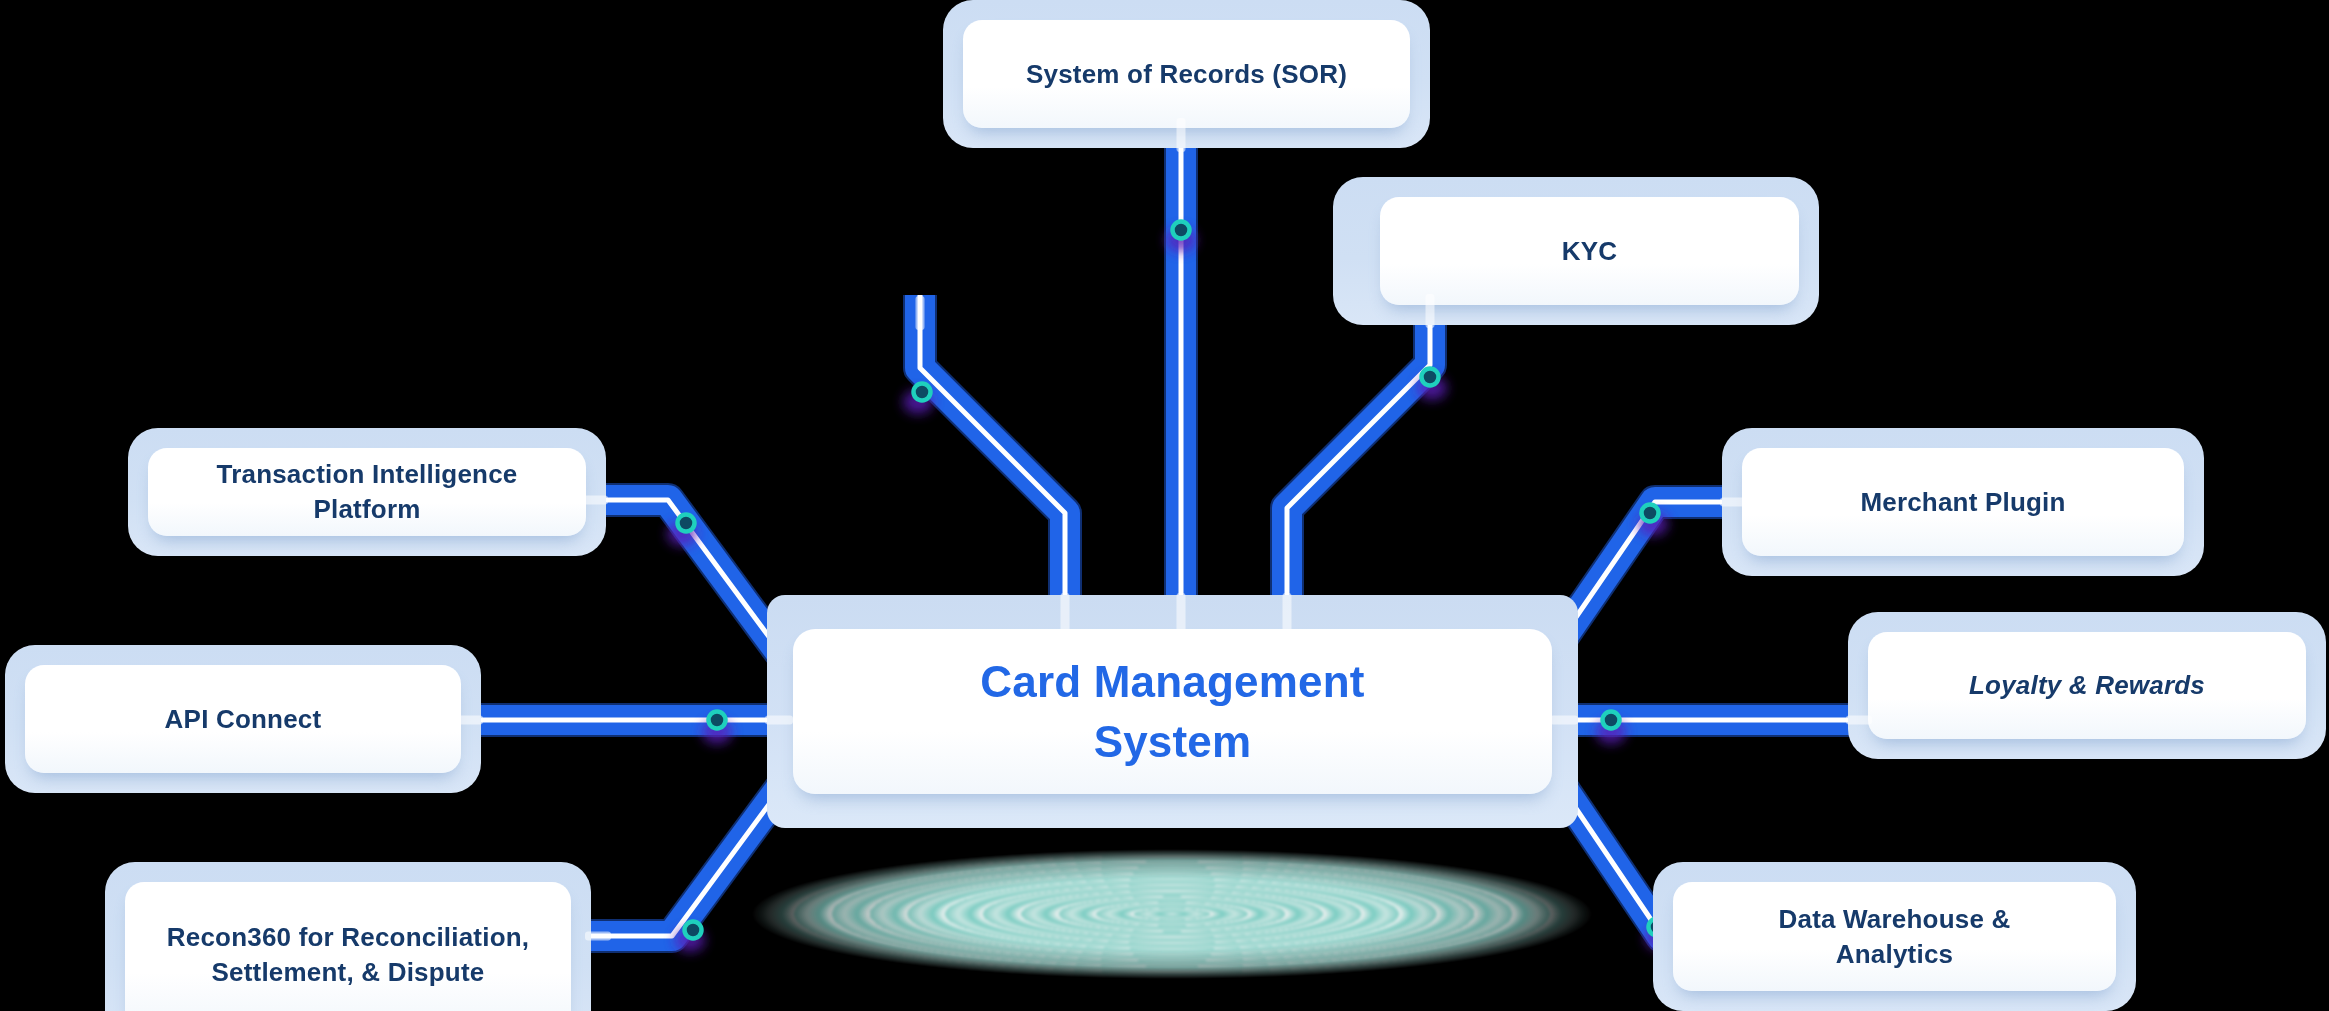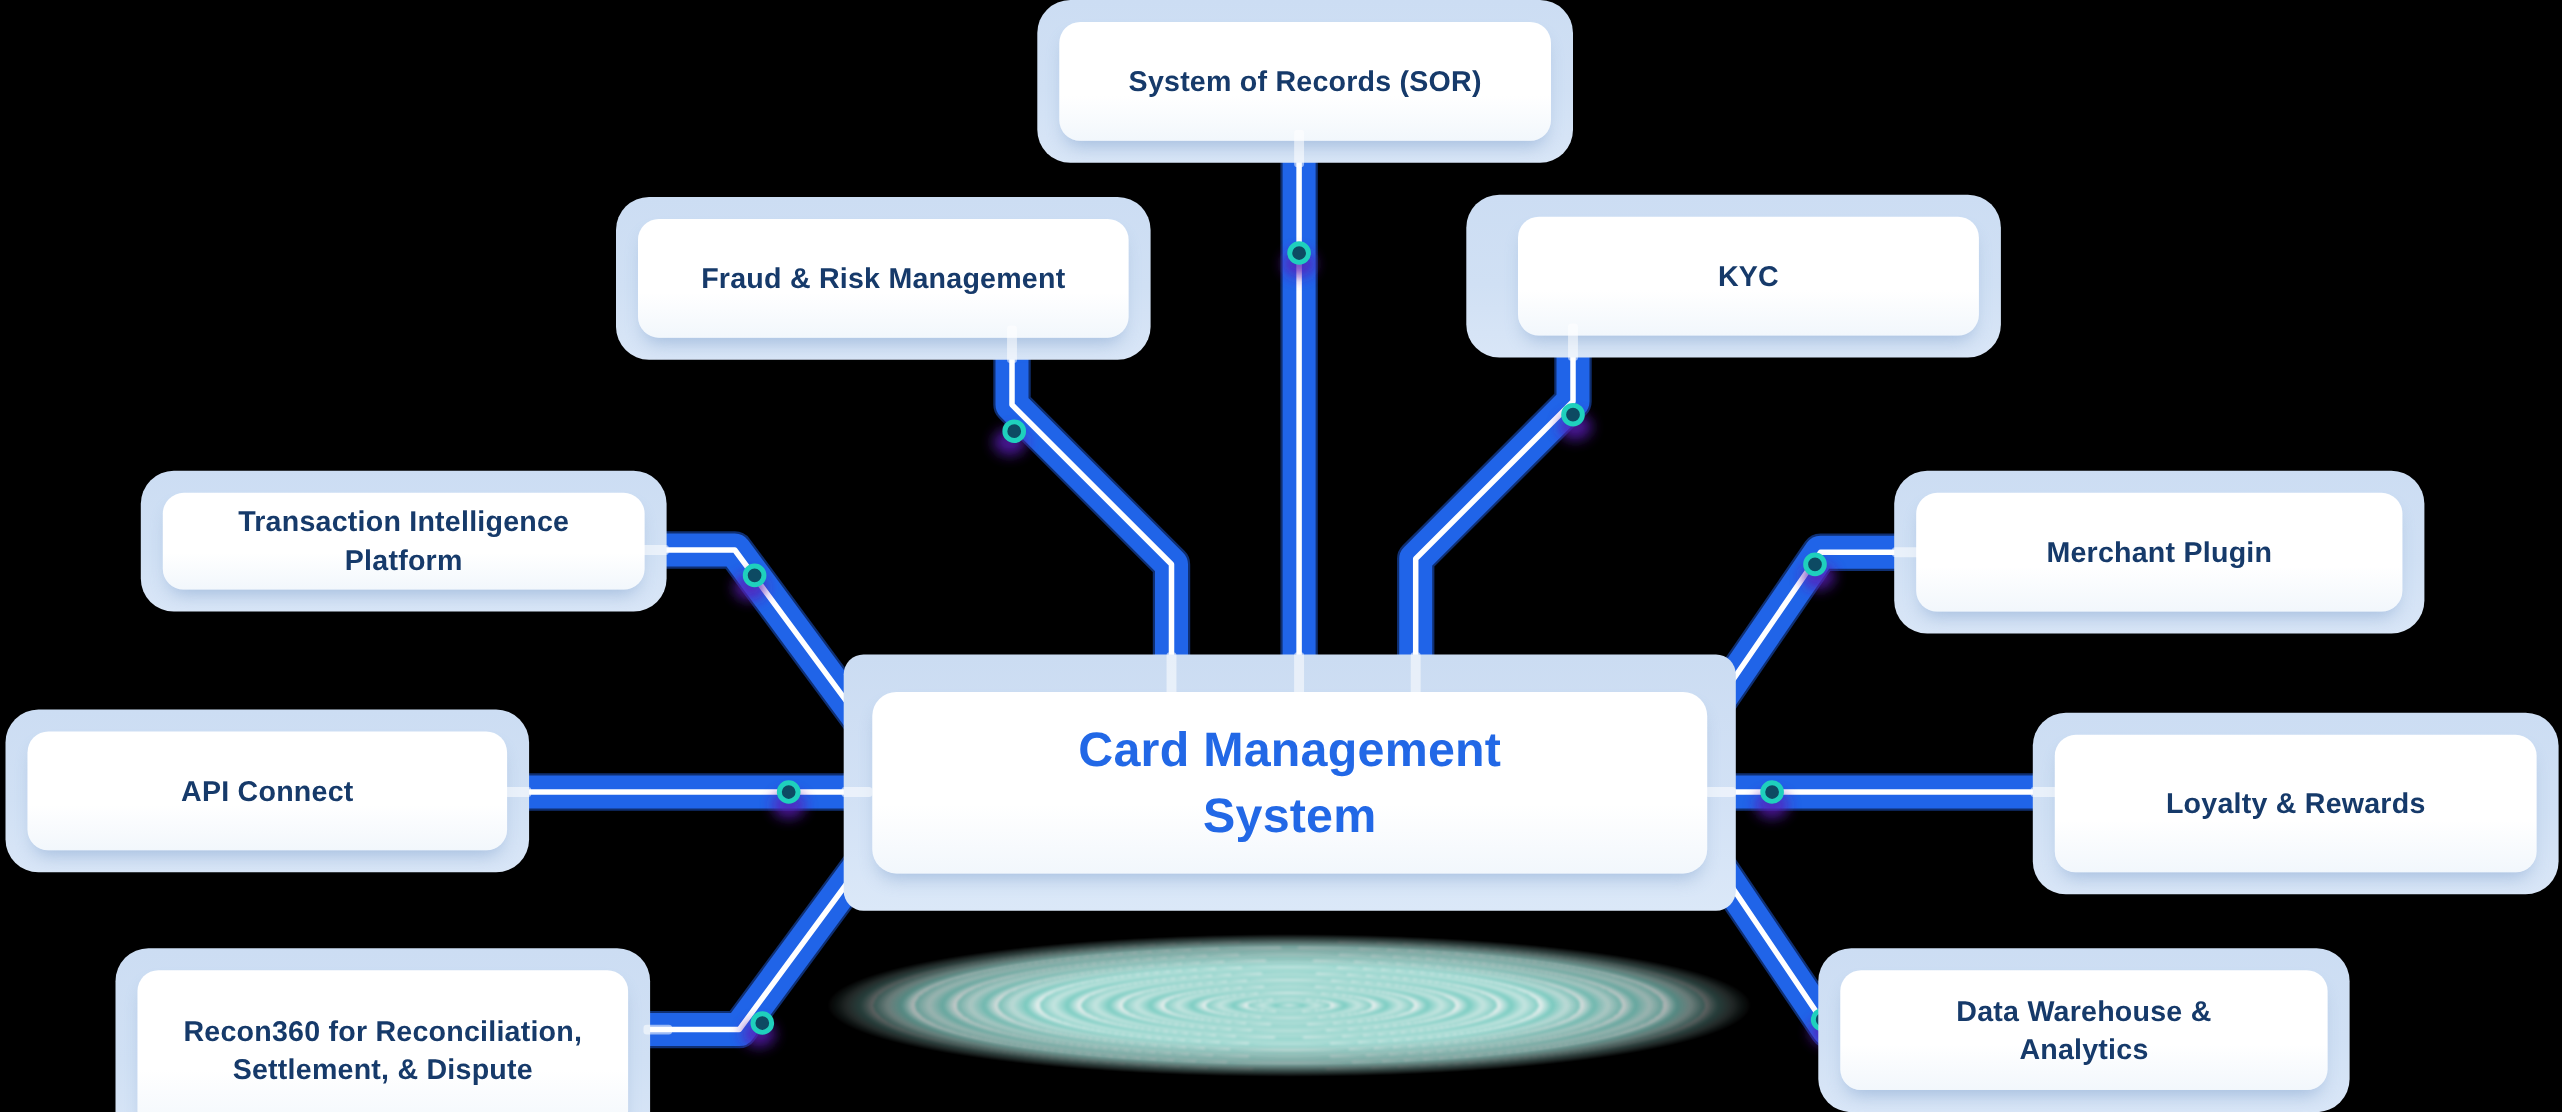--- a/index.html
+++ b/index.html
@@ -39,21 +39,21 @@
   }
   .lbl{
     font-weight:bold;color:#163a6a;font-size:26px;line-height:35px;letter-spacing:.2px;
   }
   .n-sor     {left:943px; top:0px;   width:487px;height:148px;}
   .n-fraud   {left:560px; top:179px; width:486px;height:148px;}
   .n-kyc     {left:1333px;top:177px; width:486px;height:148px;padding-left:47px;}
   .n-tip     {left:128px; top:428px; width:478px;height:128px;}
   .n-merchant{left:1722px;top:428px; width:482px;height:148px;}
   .n-api     {left:5px;   top:645px; width:476px;height:148px;}
-  .n-loyalty {left:1848px;top:648px; width:478px;height:165px;}
+  .n-loyalty {left:1848px;top:612px; width:478px;height:147px;font-style:italic;}
   .n-recon   {left:105px; top:862px; width:486px;height:186px;}
   .n-dw      {left:1653px;top:862px; width:483px;height:149px;}
   .n-tip  .lbl{max-width:340px;}
   .n-dw   .lbl{max-width:255px;}
   .n-recon .lbl{max-width:400px;}
 
   .n-center{
     left:767px;top:595px;width:811px;height:233px;
     border-radius:18px;padding:34px 26px;z-index:3;
     background:linear-gradient(180deg,#cbdcf2 0%,#d2e1f5 55%,#dbe8f8 100%);
@@ -166,25 +166,20 @@
       <circle cx="1657" cy="927" r="8.5" fill="#0d4a63" stroke="#1fd0bd" stroke-width="4.5"></circle>
     </g>
   </svg>
 
   <div class="node n-sor">
     <div class="node-inner">
       <span class="lbl">System of Records (SOR)</span>
     </div>
   </div>
 
-  <div class="node n-fraud">
-    <div class="node-inner">
-      <span class="lbl">Fraud &amp; Risk Management</span>
-    </div>
-  </div>
 
   <div class="node n-kyc">
     <div class="node-inner">
       <span class="lbl">KYC</span>
     </div>
   </div>
 
   <div class="node n-tip">
     <div class="node-inner">
       <span class="lbl">Transaction Intelligence Platform</span>

